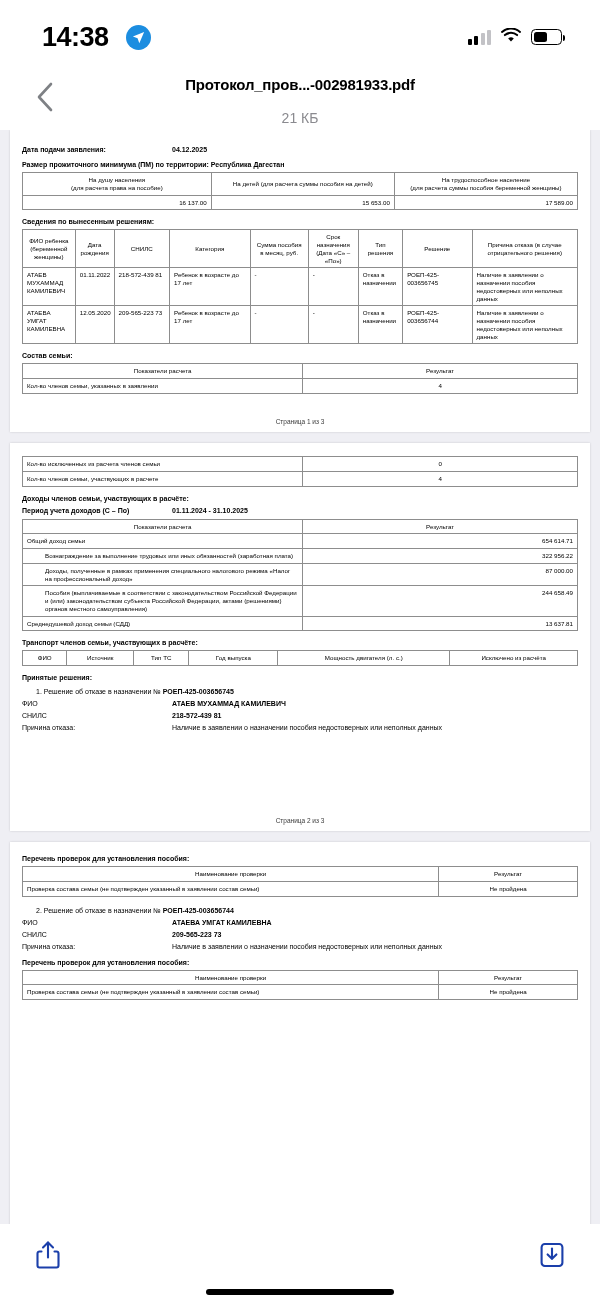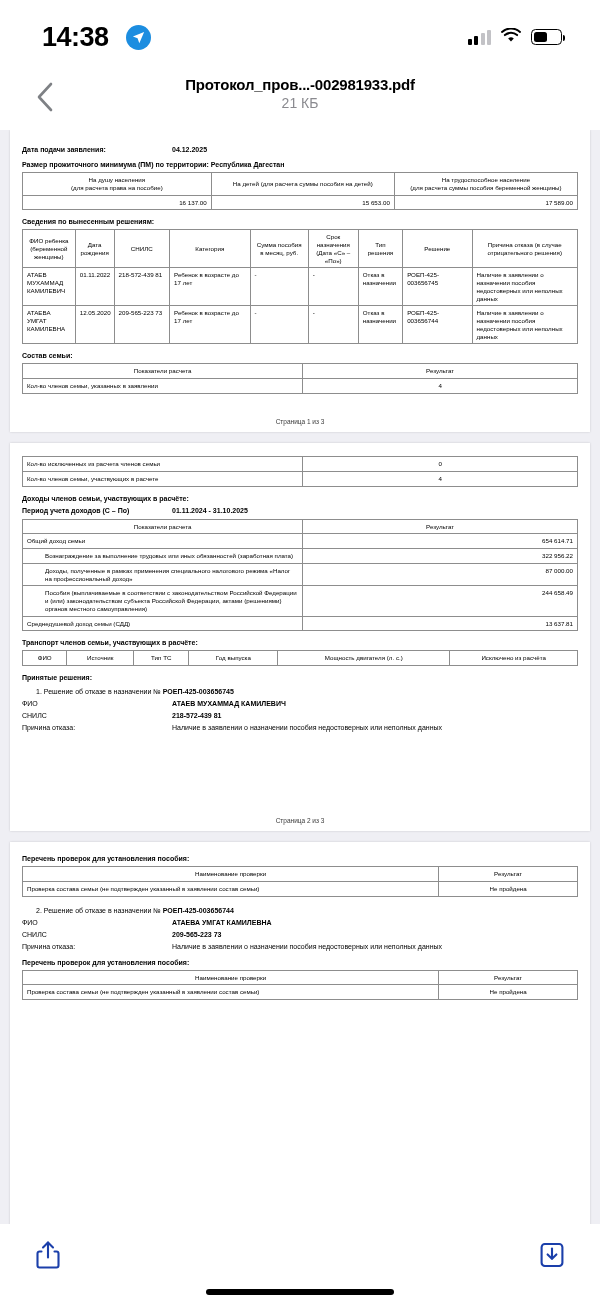--- a/index.html
+++ b/index.html
@@ -40,21 +40,21 @@
   .batt b { display: block; height: 100%; width: 52%; background: #000; border-radius: 2.5px; }
 
   
   .navbar { position: relative; height: 62px; }
   .back-btn {
     position: absolute; left: 28px; top: 6px;
     width: 34px; height: 34px; display: flex; align-items: center; justify-content: center;
   }
   .nav-center { text-align: center; padding-top: 2px; }
   .nav-title { font-size: 15px; font-weight: bold; color: #000; letter-spacing: -0.2px; }
-  .nav-sub { font-size: 14px; color: #8a8a8f; margin-top: 2px; }
+  .nav-sub { font-size: 14px; color: #8a8a8f; margin-top: 17px; }
 
   
   .doc-area {
     position: absolute; top: 130px; left: 0; right: 0; bottom: 79px;
     background: #efeff4; overflow: hidden;
   }
   .page {
     background: #ffffff; margin: 0 10px 11px 10px;
     box-shadow: 0 0 2px rgba(0,0,0,.16);
     position: relative;

